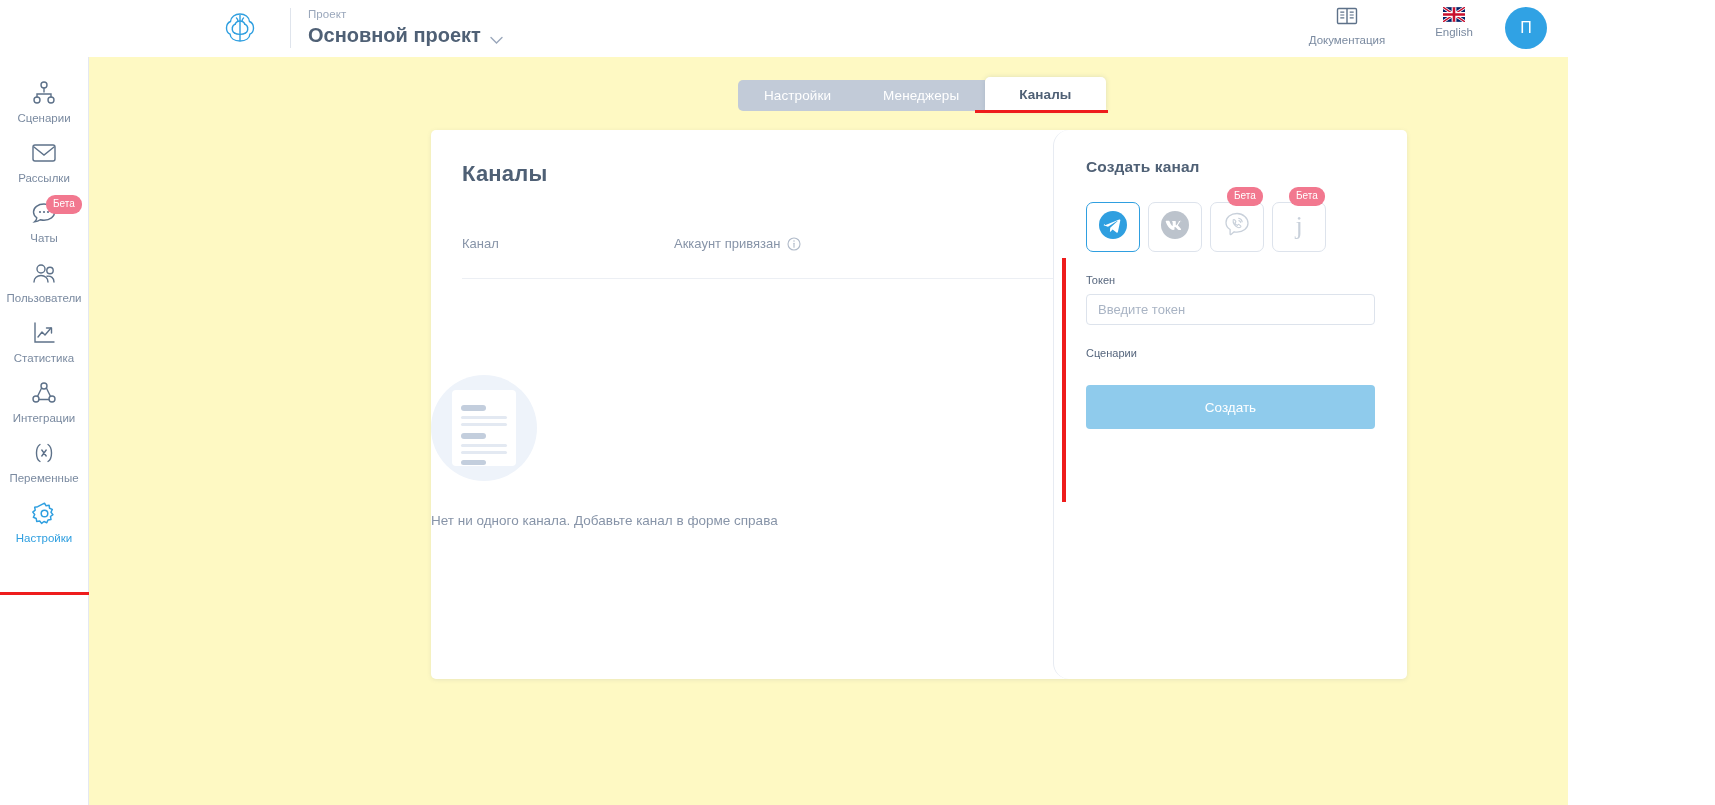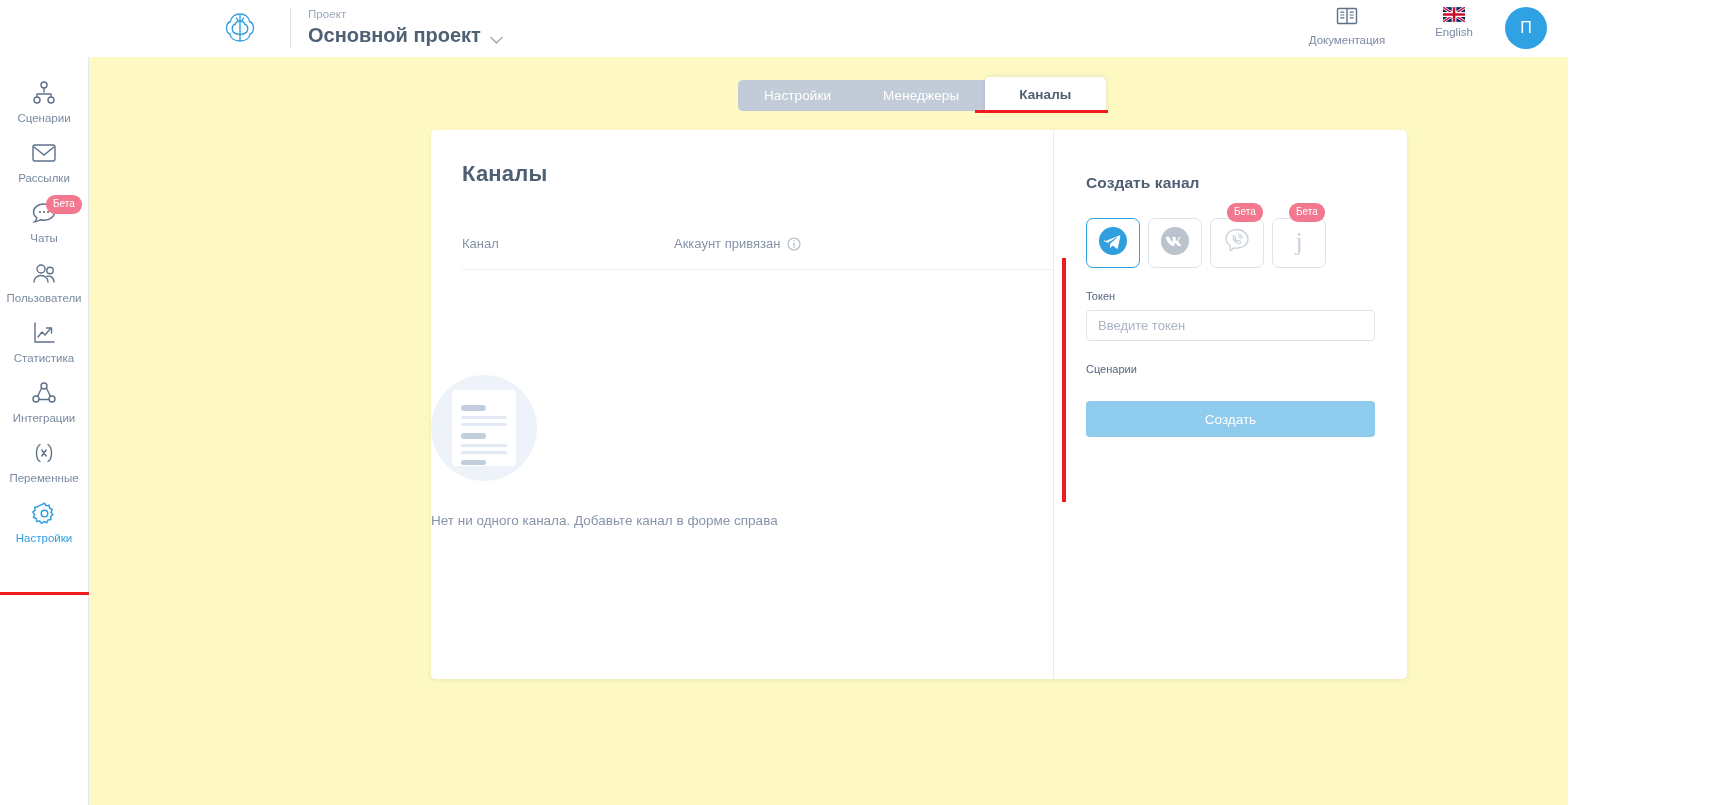--- a/index.html
+++ b/index.html
@@ -120,30 +120,30 @@
     position: absolute; left: 431px; top: 130px;
     width: 976px; height: 549px;
     background: #ffffff;
     border-radius: 5px;
     box-shadow: 0 1px 4px rgba(90,110,140,.13);
     display: flex;
   }
   .card-left { width: 622px; padding: 30px 30px 0 31px; position: relative; }
   .card-right {
     width: 354px; border-left: 1px solid #e7ebf2;
-    padding: 44px 32px 0 32px; position: relative;
+    padding: 28px 32px 0 32px; position: relative; border-radius: 16px;
   }
   .card-title {
     font-size: 22px; font-weight: bold; color: #4f6075;
     line-height: 28px; letter-spacing: .2px;
   }
   .table-head {
     position: absolute; left: 31px; right: 0; top: 106px;
     display: flex; align-items: center;
-    padding-bottom: 18px; border-bottom: 1px solid #eceff4;
+    padding-bottom: 27px; border-bottom: 1px solid #eceff4;
   }
   .th {
     font-size: 13px; color: #8794a8;
   }
   .th-channel { width: 212px; }
   .th-account { display: flex; align-items: center; gap: 7px; }
   .info-icon { width: 14px; height: 14px; display: block; }
 
   .empty-wrap {
     position: absolute; left: 0; right: 0; top: 245px;
@@ -188,21 +188,21 @@
     font-family: "Liberation Sans", sans-serif;
     outline: none;
   }
   .field::placeholder { color: #a9b4c4; }
   .select-wrap { position: relative; }
   .select-chev {
     position: absolute; right: 11px; top: 19px;
     width: 13px; height: 9px; pointer-events: none;
   }
   .submit-btn {
-    margin-top: 26px; width: 100%; height: 36px;
+    margin-top: 26px; width: 100%; height: 44px;
     background: #8fcbec; color: #fff; border: none; border-radius: 4px;
     font-size: 13.5px; cursor: pointer;
     font-family: "Liberation Sans", sans-serif;
   }
   .form-redline {
     position: absolute; left: 1062px; top: 258px;
     width: 4px; height: 244px; background: #ee1c1c; z-index: 9;
   }
 </style>
 </head>

